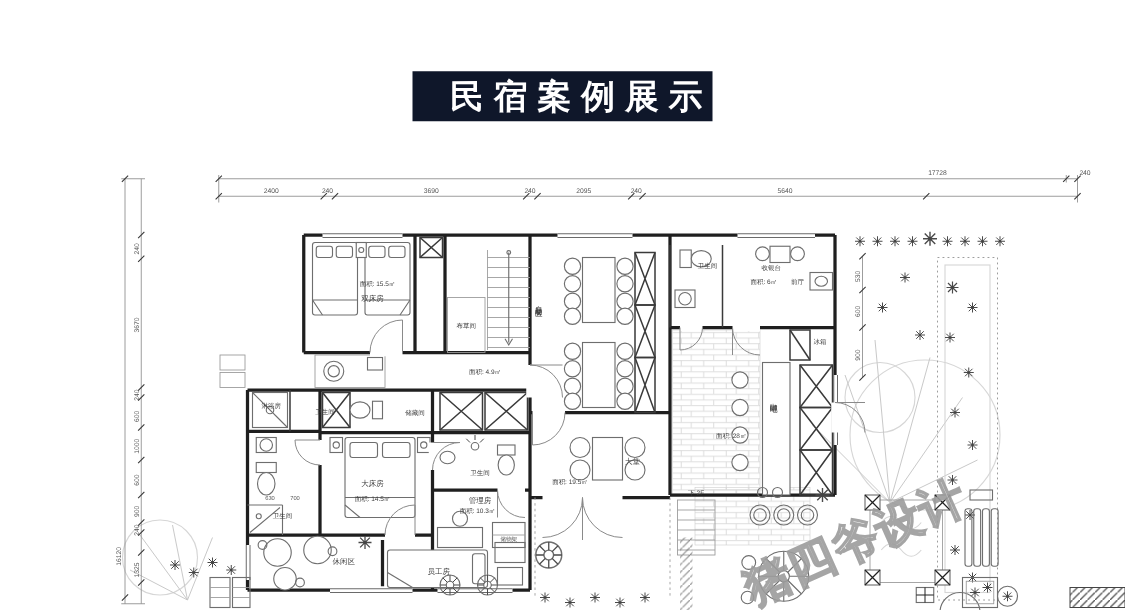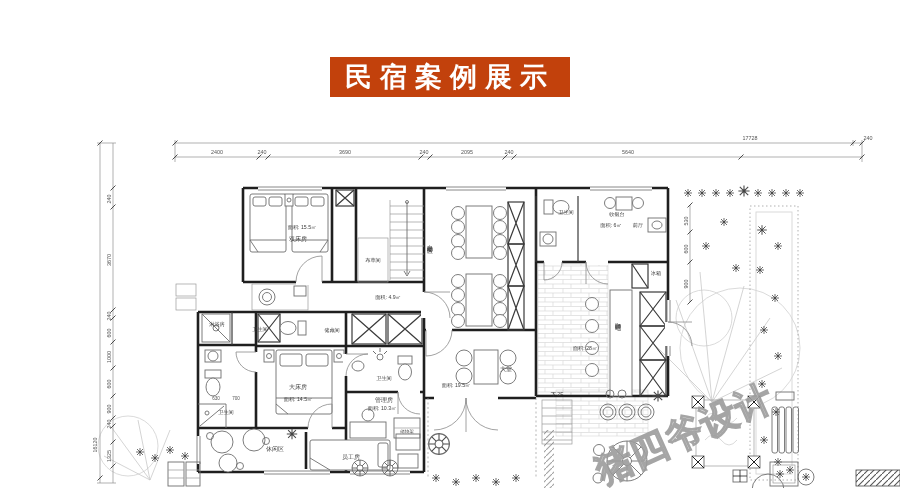--- a/index.html
+++ b/index.html
@@ -1,19 +1,19 @@
 <!DOCTYPE html>
 <html><head>
 <meta charset="utf-8">
 <style>
   html,body{margin:0;padding:0;background:#fff;}
   #stage{position:relative;width:900px;height:488px;background:#fff;overflow:hidden;
          font-family:"Liberation Sans",sans-serif;}
-  .banner{position:absolute;left:330px;top:57px;width:240px;height:40px;background:#c2410c;
-          color:#ffffff;display:flex;align-items:center;justify-content:center;
+  .banner{position:absolute;left:330px;top:57px;width:240px;height:40px;background:#0f172a;
+          color:#ffffff;display:flex;align-items:center;justify-content:flex-end;
           font-size:27px;font-weight:bold;letter-spacing:8px;}
   .watermark{position:absolute;left:598px;top:448px;white-space:nowrap;font-size:37px;
           font-weight:bold;color:#ffffff;-webkit-text-stroke:1.4px #9c9c9c;
           transform:rotate(-24deg);transform-origin:0 50%;opacity:.9;letter-spacing:1px;}
   svg{position:absolute;left:0;top:0;}
   svg text{font-family:"Liberation Sans",sans-serif;}
   .t6{font-size:6px;fill:#3c3c3c}
   .t5{font-size:5.2px;fill:#3c3c3c}
   .t45{font-size:4.6px;fill:#555}
   .dim{font-size:5.4px;fill:#555}

